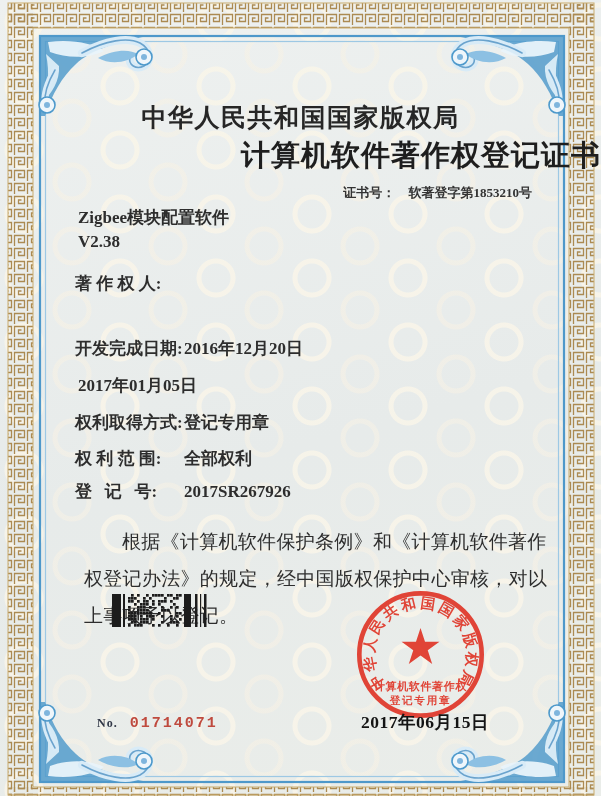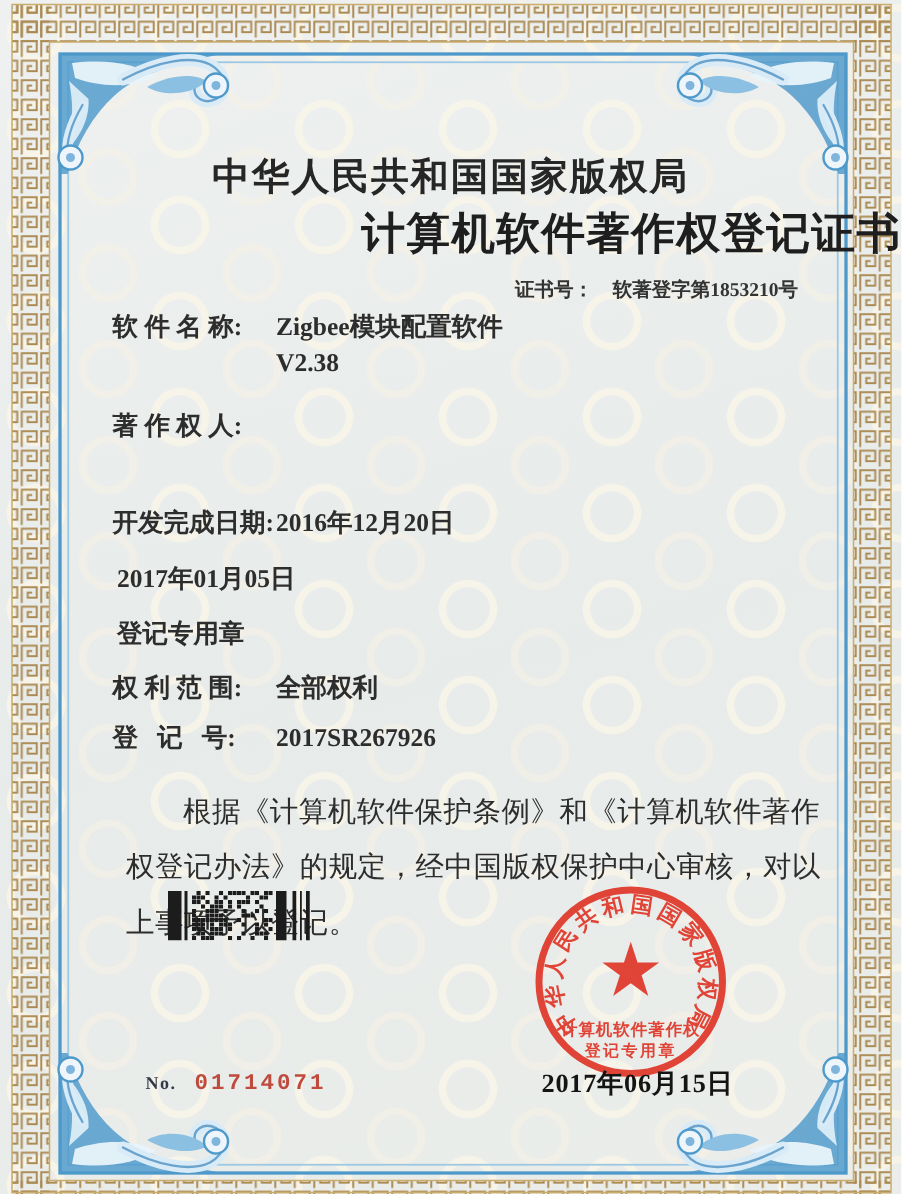--- a/index.html
+++ b/index.html
@@ -103,41 +103,41 @@
   </svg>
 
   <div class="layer authority">中华人民共和国国家版权局</div>
   <div class="layer cert-title">计算机软件著作权登记证书</div>
   <div class="layer cert-no">
     <span class="lbl">证书号：</span>
     <span>软著登字第1853210号</span>
   </div>
 
   <div class="layer field" style="top:206px">
-    <span class="flabel">软 件 名 称:</span>
     <span class="fvalue">
       <span>Zigbee模块配置软件</span>
       <span>V2.38</span>
     </span>
   </div>
   <div class="layer field" style="top:272px">
     <span class="flabel">著 作 权 人:</span>
   </div>
   <div class="layer field" style="top:337px">
     <span class="flabel">开发完成日期:</span>
     <span class="fvalue">
       <span>2016年12月20日</span>
     </span>
   </div>
   <div class="layer field" style="top:374px">
     <span class="fvalue">
       <span>2017年01月05日</span>
     </span>
   </div>
   <div class="layer field" style="top:411px">
+    <span class="flabel">权利取得方式:</span>
     <span class="fvalue">
       <span>登记专用章</span>
     </span>
   </div>
   <div class="layer field" style="top:447px">
     <span class="flabel">权 利 范 围:</span>
     <span class="fvalue">
       <span>全部权利</span>
     </span>
   </div>

